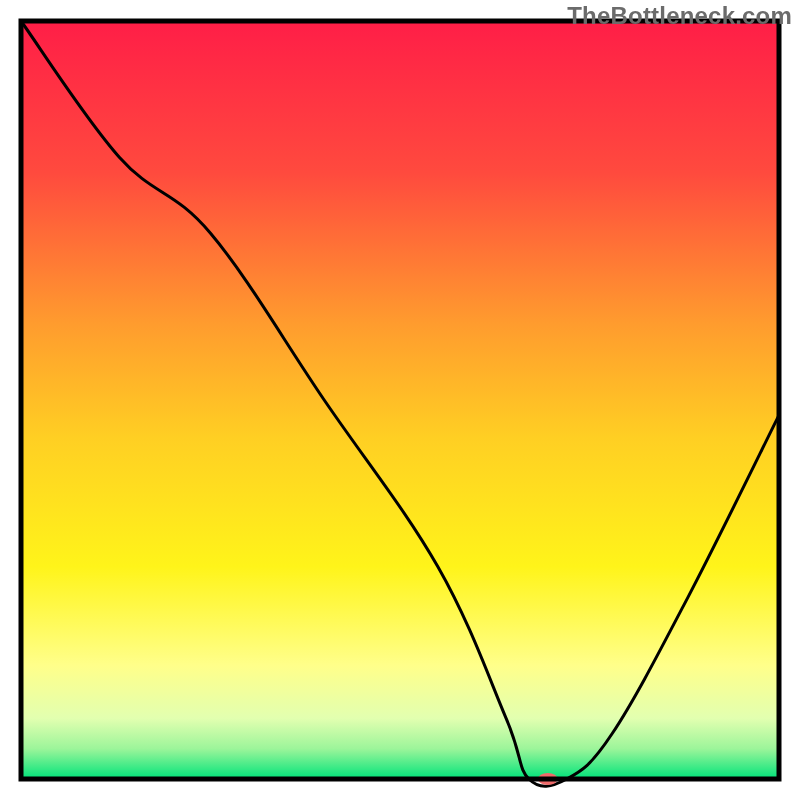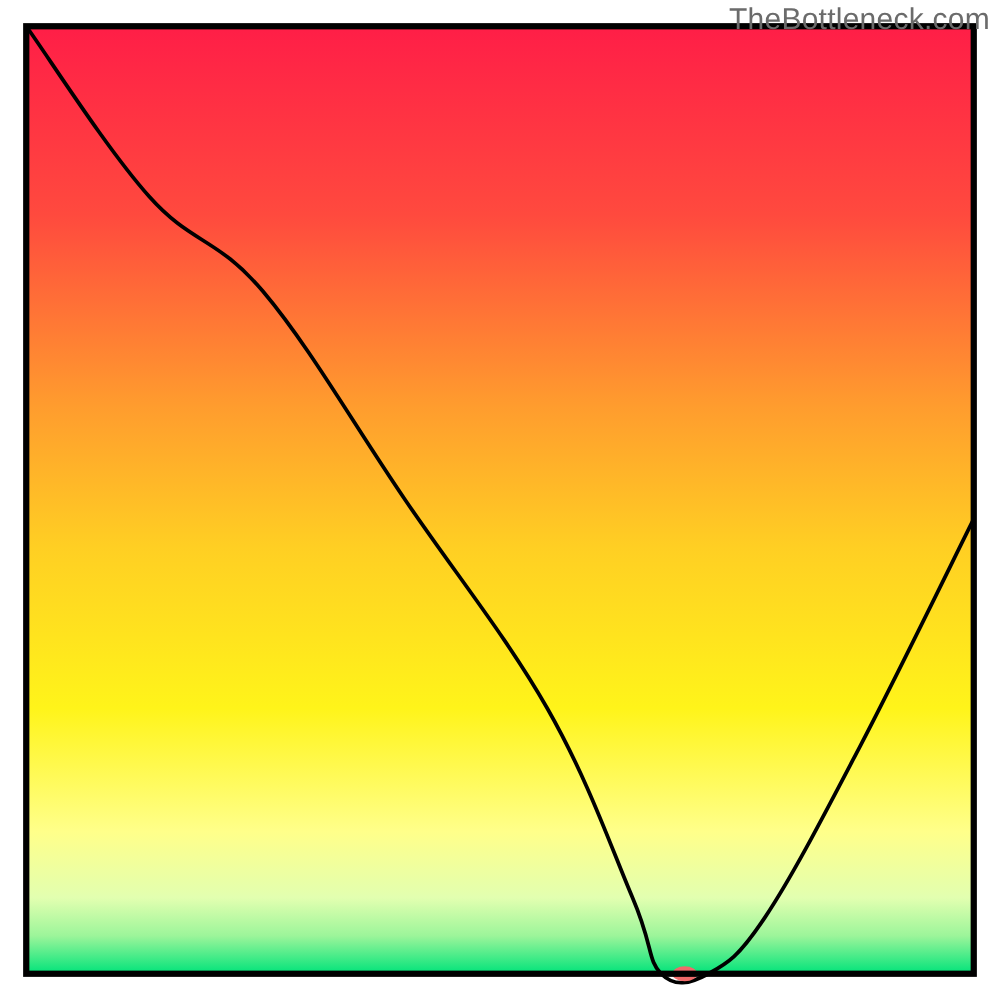--- a/index.html
+++ b/index.html
@@ -14,21 +14,21 @@
     position: relative;
     width: 800px;
     height: 800px;
   }
   .watermark {
     position: absolute;
     top: 2px;
     right: 8px;
     color: #6b6b6b;
     font-size: 24px;
-    font-weight: 400;
+    font-weight: 700;
     letter-spacing: 0.2px;
     z-index: 10;
   }
   svg {
     display: block;
   }
 </style>
 </head>
 <body>
 

